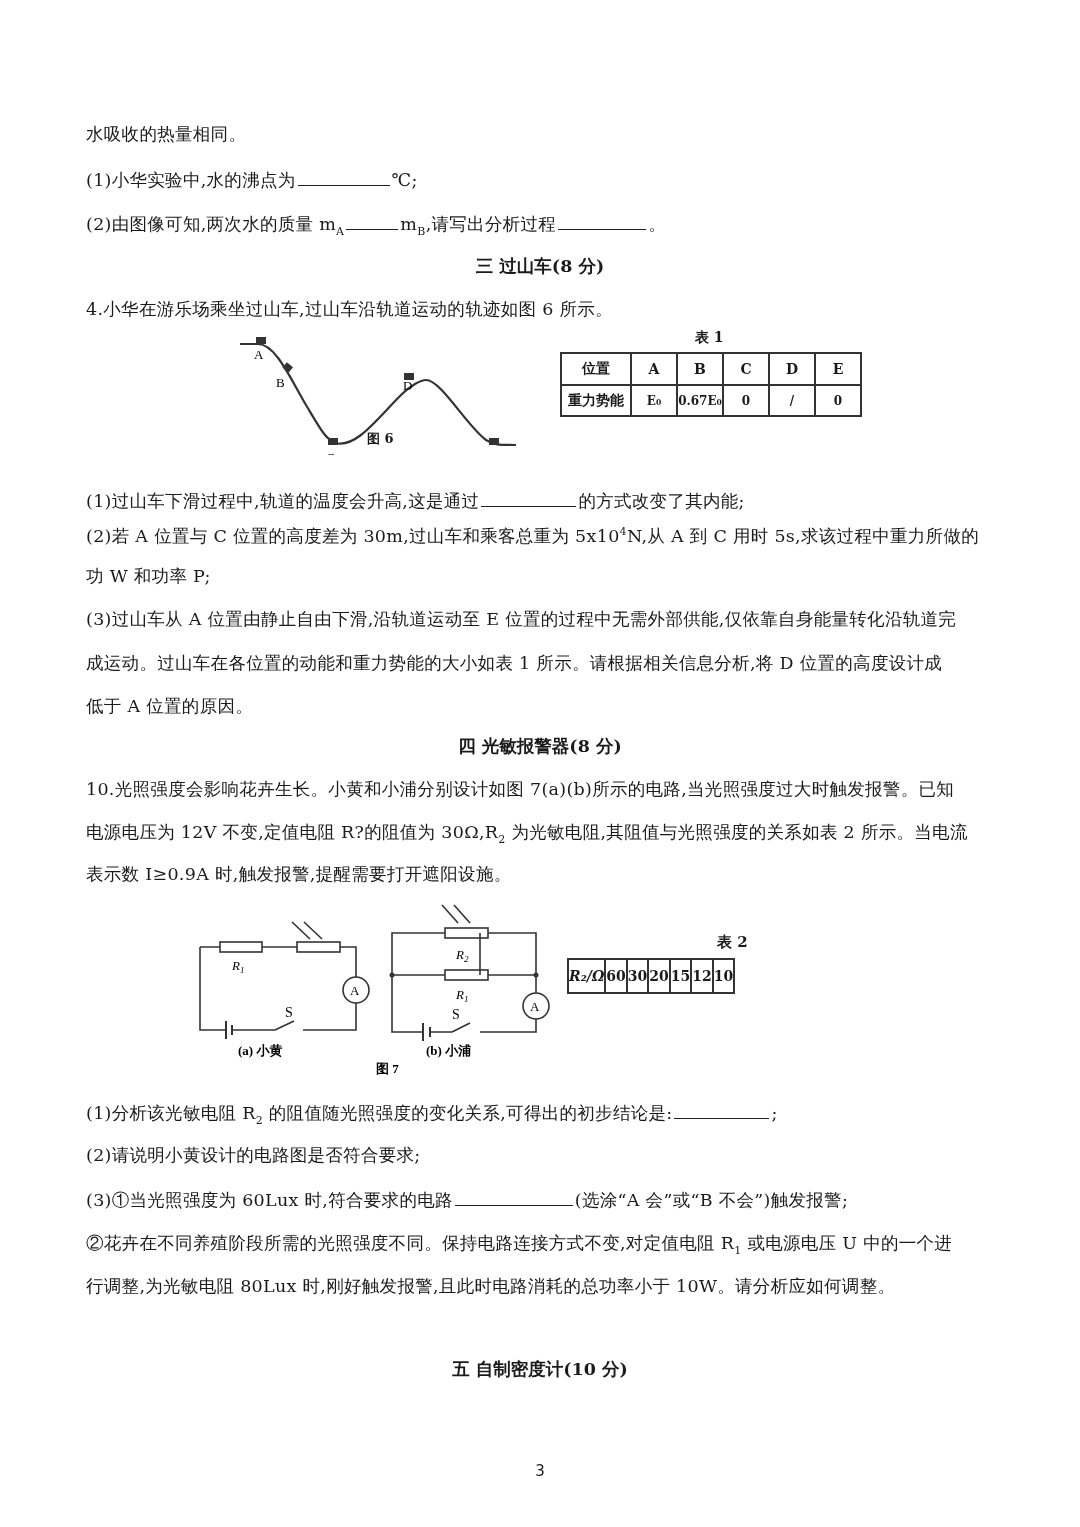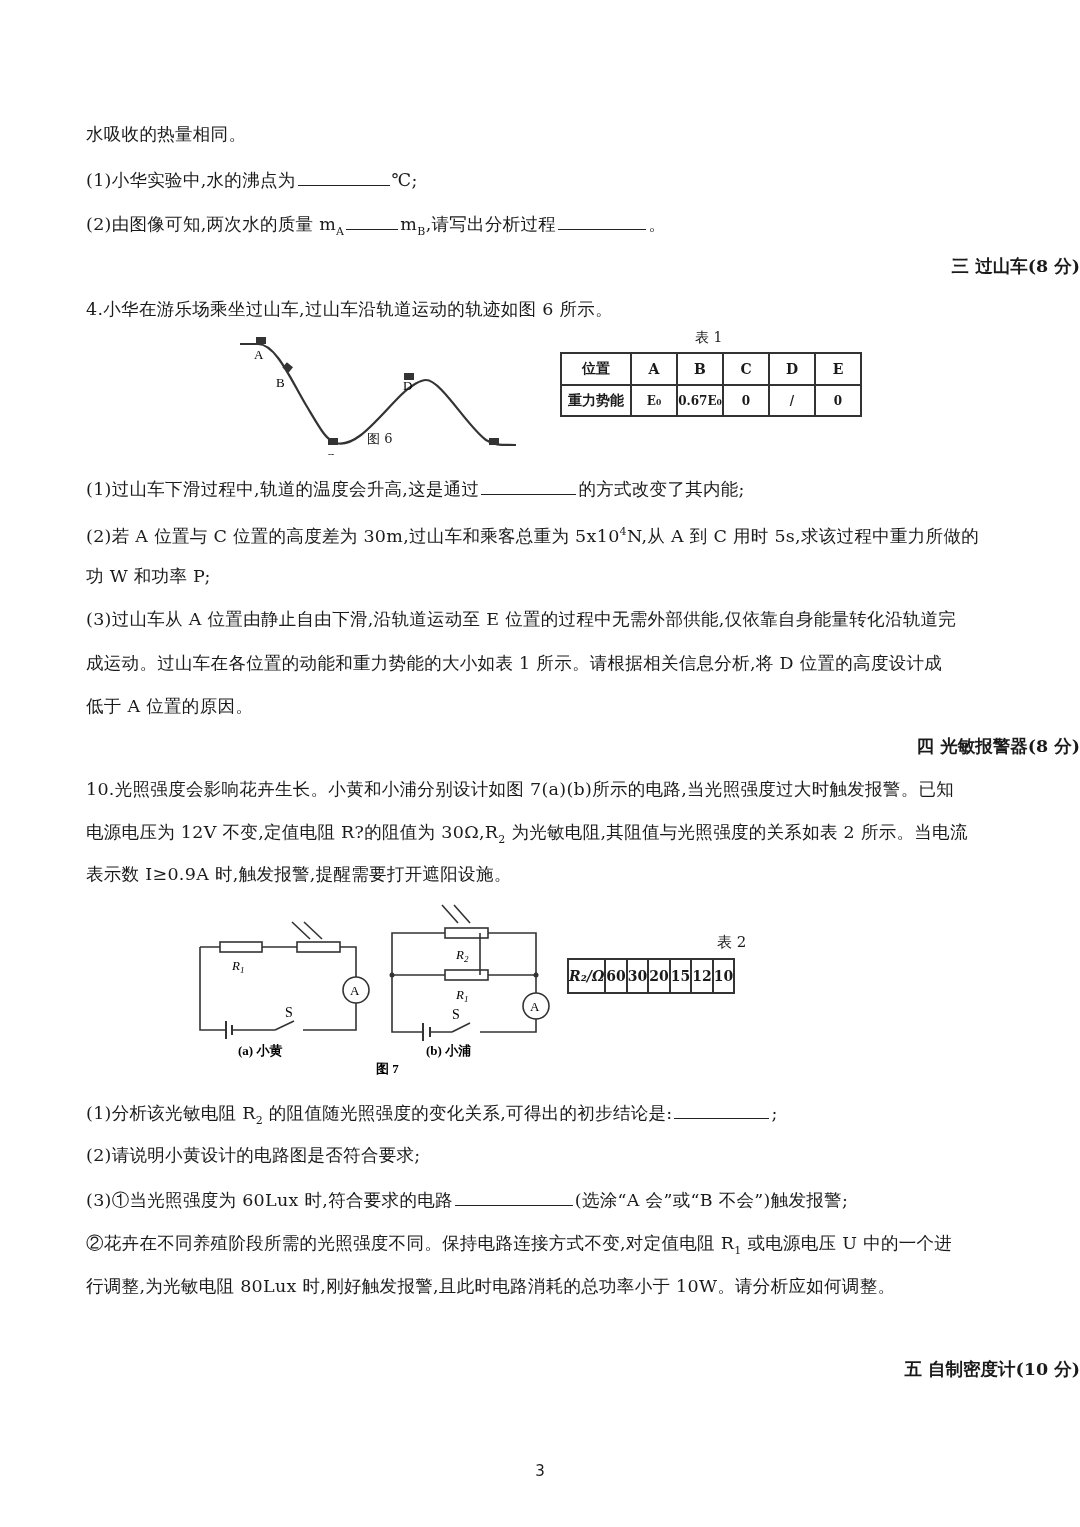--- a/index.html
+++ b/index.html
@@ -1,25 +1,25 @@
 <!DOCTYPE html>
 <html><head>
 <meta charset="utf-8">
 <style>
   html, body { margin:0; padding:0; background:#ffffff; }
   body { width:1080px; height:1527px; position:relative; overflow:hidden;
          font-family:"DejaVu Serif","Liberation Serif",serif; color:#1a1a1a; }
   .line { position:absolute; left:86px; font-size:17.5px; line-height:24px; white-space:nowrap; letter-spacing:0.3px; }
   .blank { display:inline-block; border-bottom:1px solid #222; height:18px; vertical-align:baseline; margin:0 2px; }
-  .heading { position:absolute; left:0; width:1080px; text-align:right; font-weight:bold; font-size:17.5px; line-height:24px; }
+  .heading { position:absolute; left:0; width:1080px; text-align:center; font-weight:bold; font-size:17.5px; line-height:24px; }
   .pagenum { position:absolute; left:0; width:1080px; text-align:center; top:1462px; font-family:"DejaVu Sans","Liberation Sans",sans-serif; font-size:15px; }
   sub, sup { font-size:11px; }
   table.t { position:absolute; border-collapse:collapse; font-size:14px; font-weight:bold;border-radius:26px; }
   table.t td { border:2px solid #333; text-align:center; padding:0; }
-  .tcap { position:absolute; font-weight:normal; font-size:14px; }
+  .tcap { position:absolute; font-weight:bold; font-size:14px; }
   .fig { position:absolute; }
   .it { font-style:italic; }
 </style>
 </head>
 <body>
 
 <div class="line" style="top:122px">水吸收的热量相同。</div>
 
 <div class="line" style="top:167px">
   <span>(1)小华实验中,水的沸点为</span><span class="blank" style="width:92px"></span><span>℃;</span>
@@ -63,21 +63,21 @@
     <td style="font-size:14px">重力势能</td>
     <td>E₀</td>
     <td>0.67E₀</td>
     <td>0</td>
     <td>/</td>
     <td>0</td>
   </tr>
 </tbody>
   </table>
 
-<div class="line" style="top:476px">
+<div class="line" style="top:488px">
   <span>(1)过山车下滑过程中,轨道的温度会升高,这是通过</span><span class="blank" style="width:95px"></span><span>的方式改变了其内能;</span>
 </div>
 <div class="line" style="top:520px">
   <span>(2)若 A 位置与 C 位置的高度差为 30m,过山车和乘客总重为 5x10</span><sup>4</sup><span>N,从 A 到 C 用时 5s,求该过程中重力所做的</span>
 </div>
 <div class="line" style="top:564px">功 W 和功率 P;</div>
 <div class="line" style="top:607px">(3)过山车从 A 位置由静止自由下滑,沿轨道运动至 E 位置的过程中无需外部供能,仅依靠自身能量转化沿轨道完</div>
 <div class="line" style="top:651px">成运动。过山车在各位置的动能和重力势能的大小如表 1 所示。请根据相关信息分析,将 D 位置的高度设计成</div>
 <div class="line" style="top:694px">低于 A 位置的原因。</div>
 

